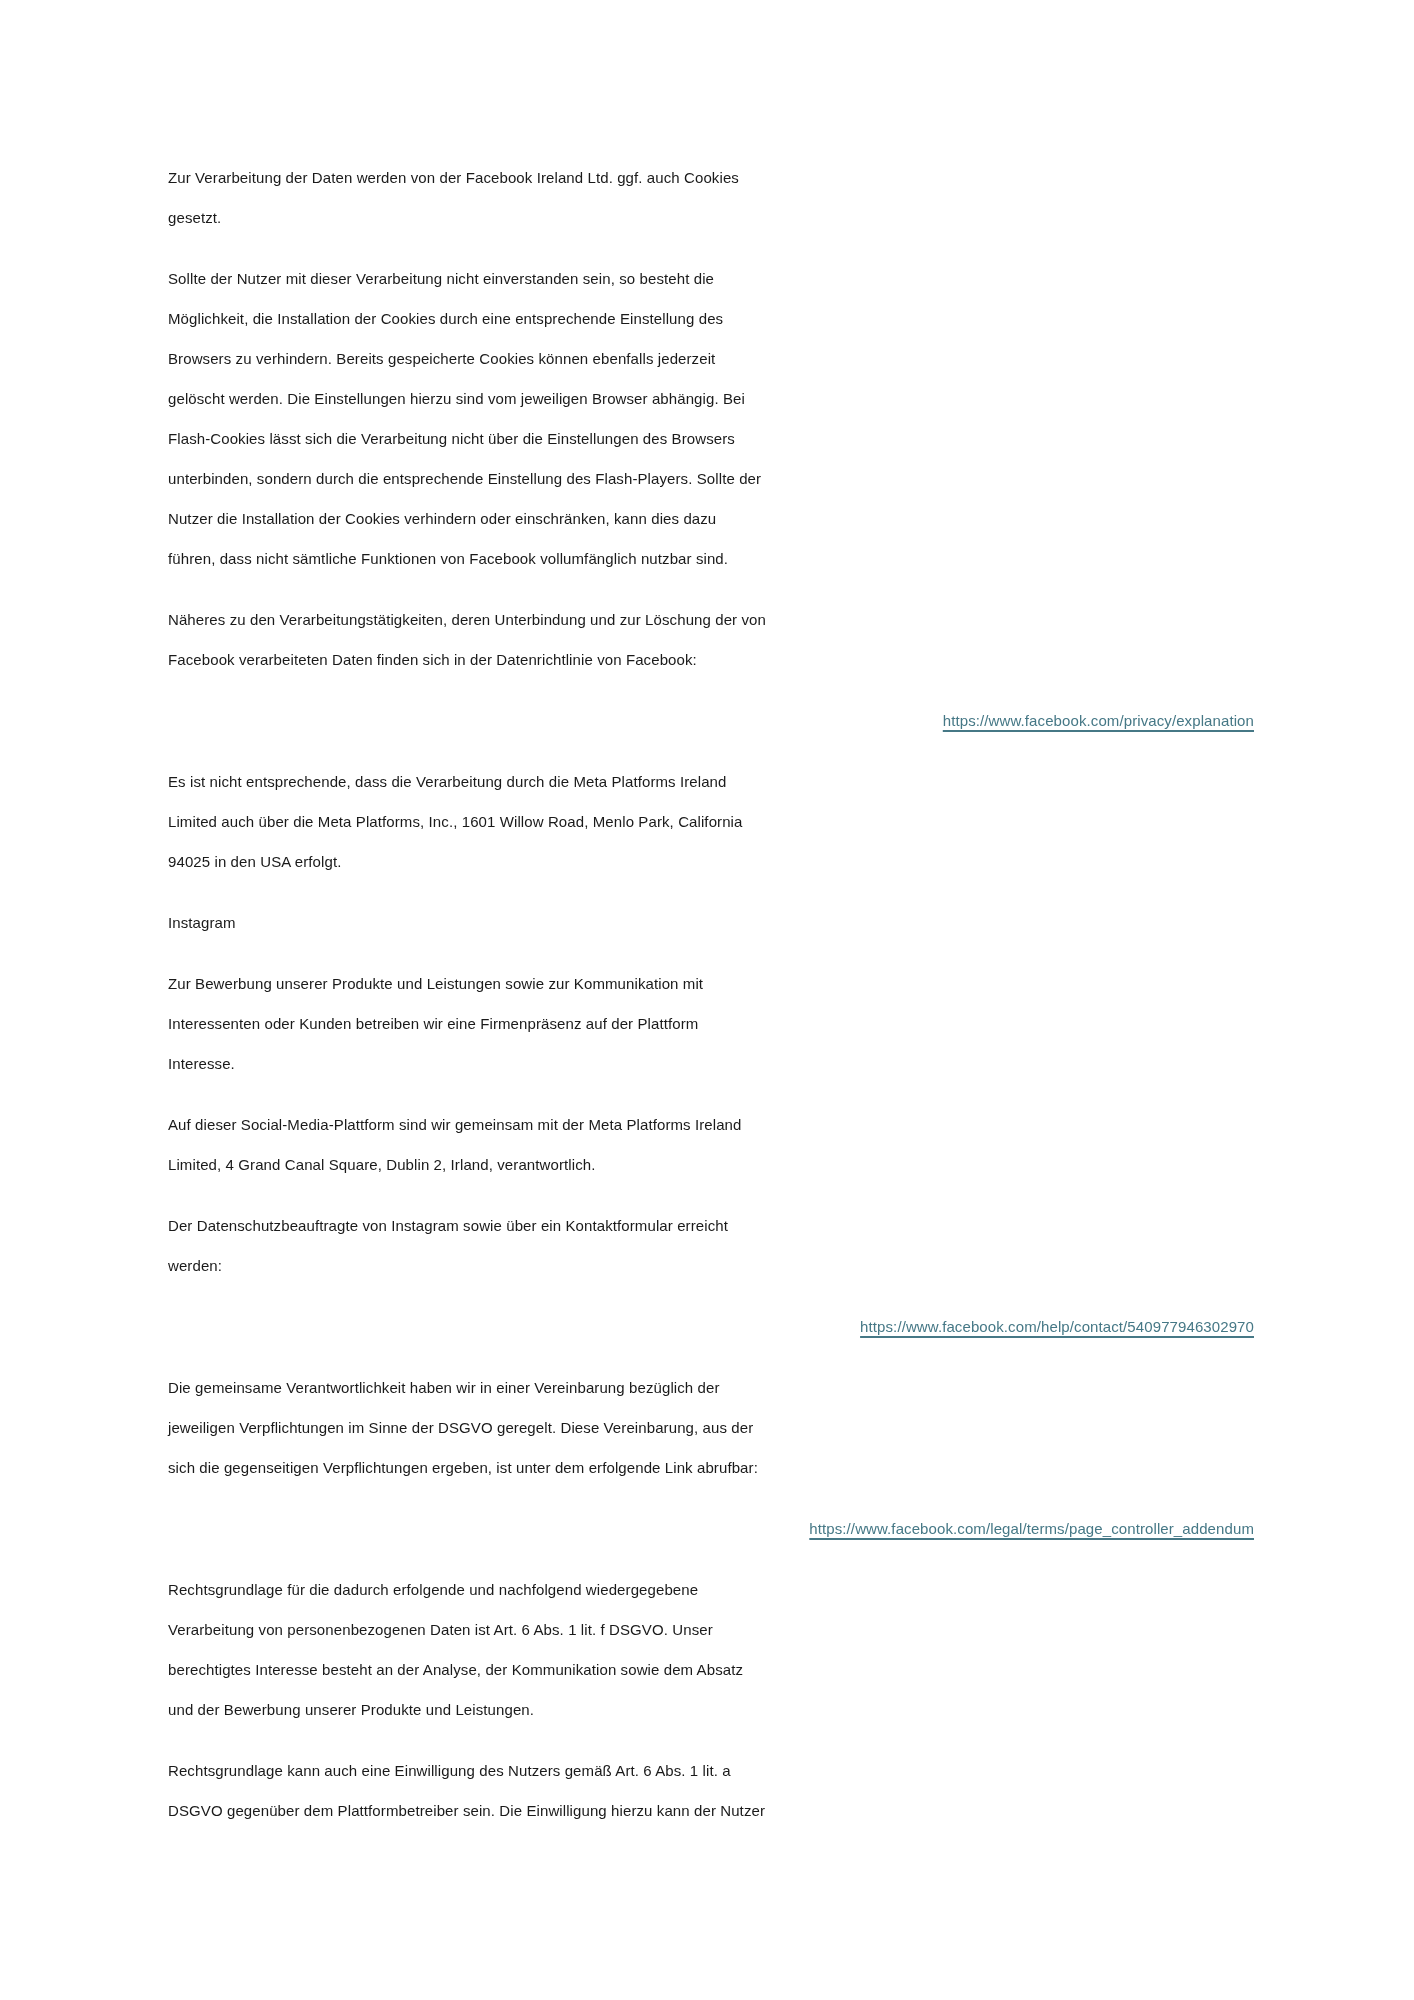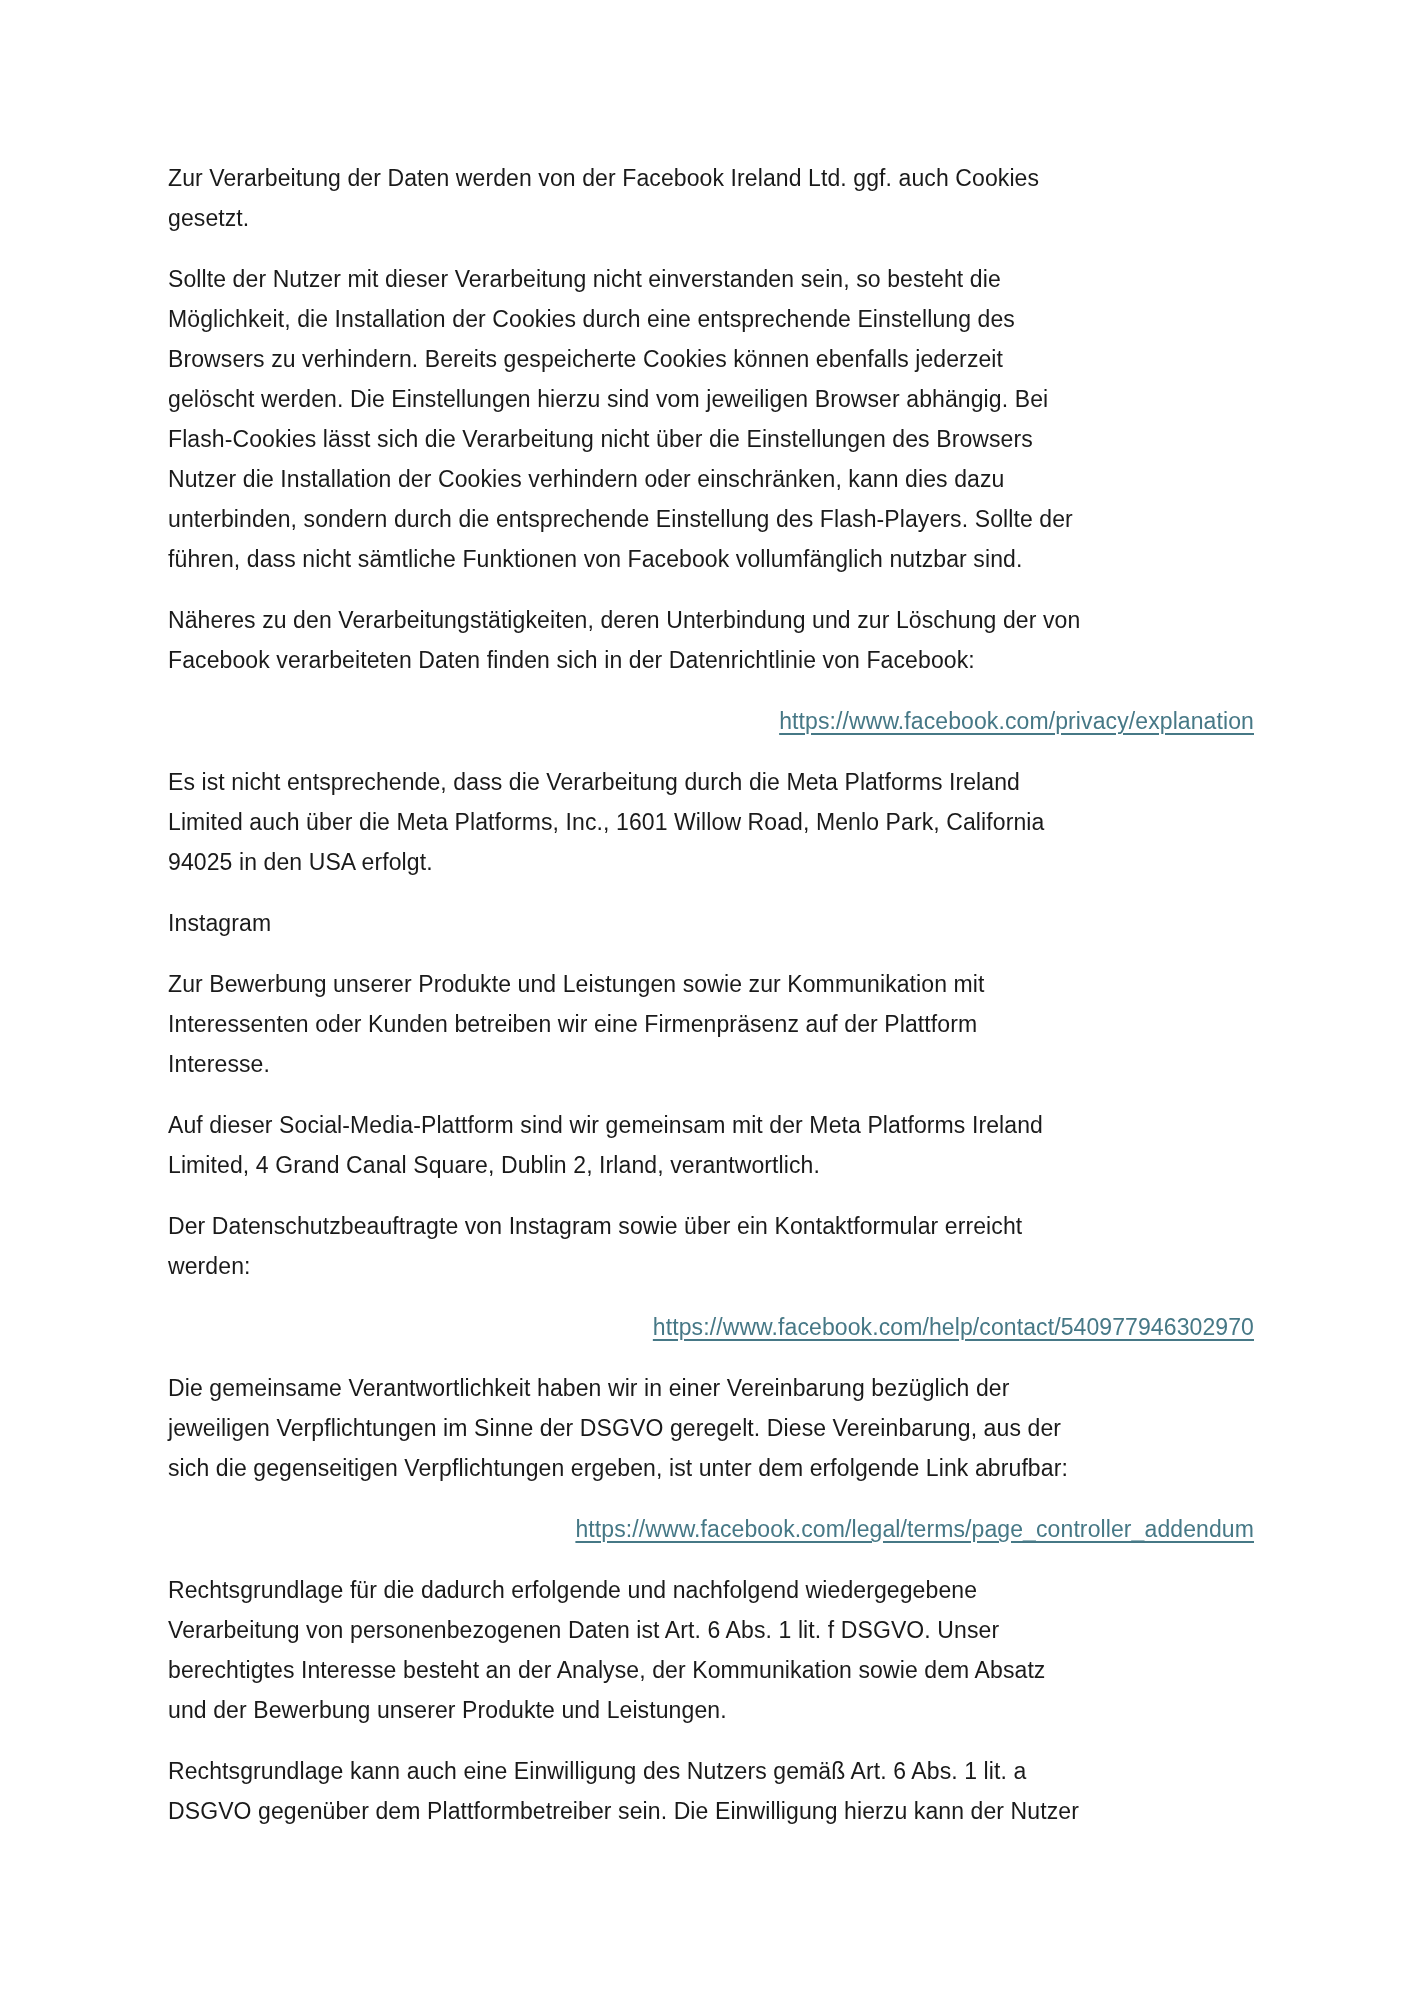--- a/index.html
+++ b/index.html
@@ -13,21 +13,21 @@
     font-family: "Liberation Sans", "DejaVu Sans", sans-serif;
     overflow: hidden;
   }
   .page {
     box-sizing: border-box;
     width: 1414px;
     height: 2000px;
     padding: 158px 160px 0 168px;
     background: #ffffff;
     color: #1a1a1a;
-    font-size: 23px;
+    font-size: 15px;
     line-height: 40px;
     letter-spacing: 0.1px;
   }
   .para {
     margin: 0 0 21px 0;
   }
   .line {
     white-space: nowrap;
   }
   .link-block {
@@ -52,22 +52,22 @@
     <div class="line">Zur Verarbeitung der Daten werden von der Facebook Ireland Ltd. ggf. auch Cookies</div>
     <div class="line">gesetzt.</div>
   </div>
 
   <div class="para">
     <div class="line">Sollte der Nutzer mit dieser Verarbeitung nicht einverstanden sein, so besteht die</div>
     <div class="line">Möglichkeit, die Installation der Cookies durch eine entsprechende Einstellung des</div>
     <div class="line">Browsers zu verhindern. Bereits gespeicherte Cookies können ebenfalls jederzeit</div>
     <div class="line">gelöscht werden. Die Einstellungen hierzu sind vom jeweiligen Browser abhängig. Bei</div>
     <div class="line">Flash-Cookies lässt sich die Verarbeitung nicht über die Einstellungen des Browsers</div>
+    <div class="line">unterbinden, sondern durch die entsprechende Einstellung des Flash-Players. Sollte der</div>
     <div class="line">Nutzer die Installation der Cookies verhindern oder einschränken, kann dies dazu</div>
-    <div class="line">unterbinden, sondern durch die entsprechende Einstellung des Flash-Players. Sollte der</div>
     <div class="line">führen, dass nicht sämtliche Funktionen von Facebook vollumfänglich nutzbar sind.</div>
   </div>
 
   <div class="para">
     <div class="line">Näheres zu den Verarbeitungstätigkeiten, deren Unterbindung und zur Löschung der von</div>
     <div class="line">Facebook verarbeiteten Daten finden sich in der Datenrichtlinie von Facebook:</div>
   </div>
 
   <div class="link-block">
     <a class="doc-link">https://www.facebook.com/privacy/explanation</a>

